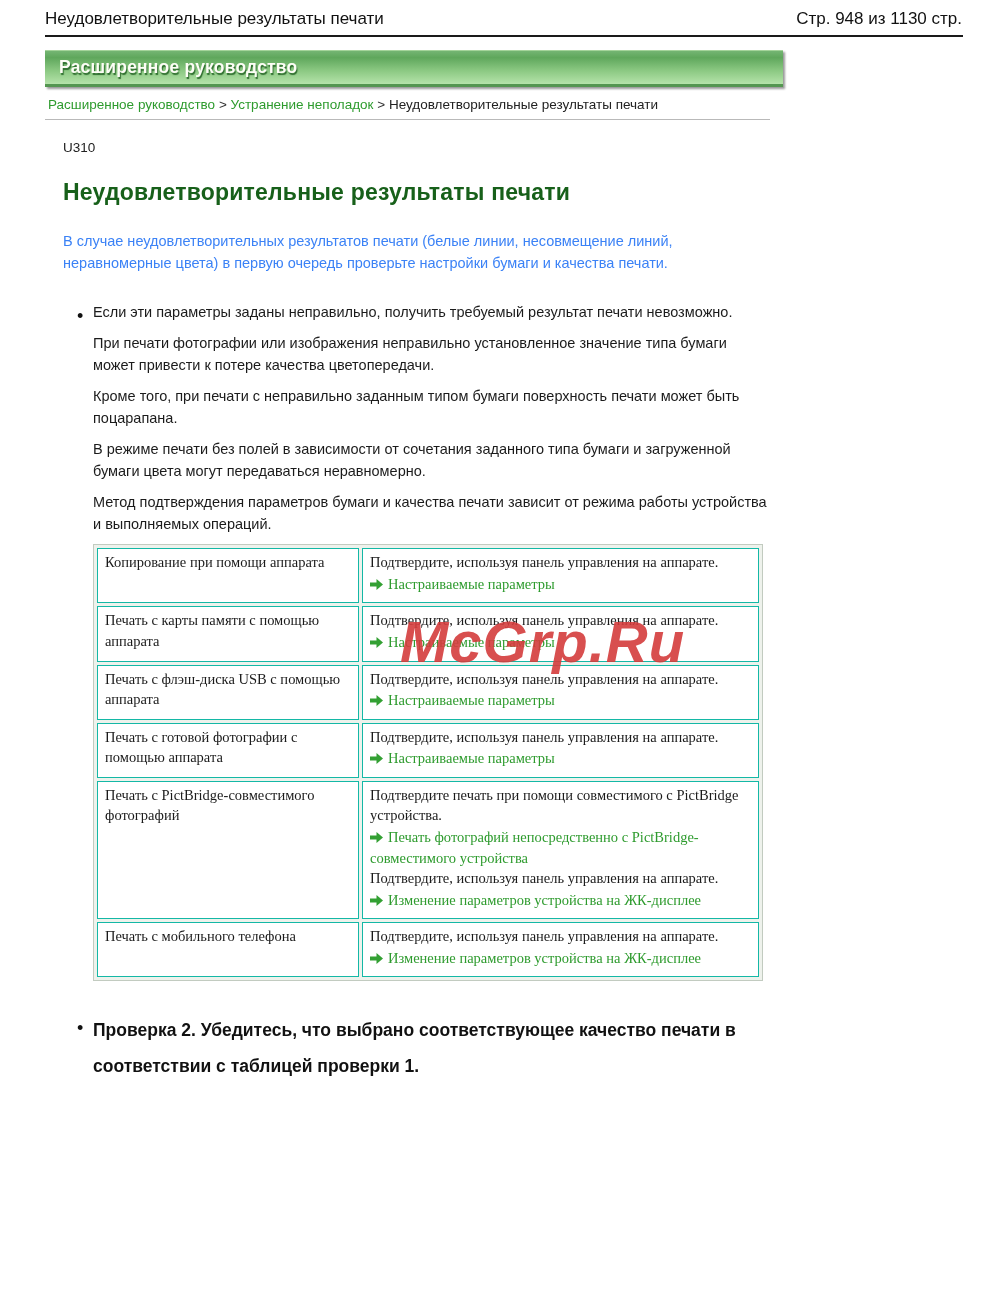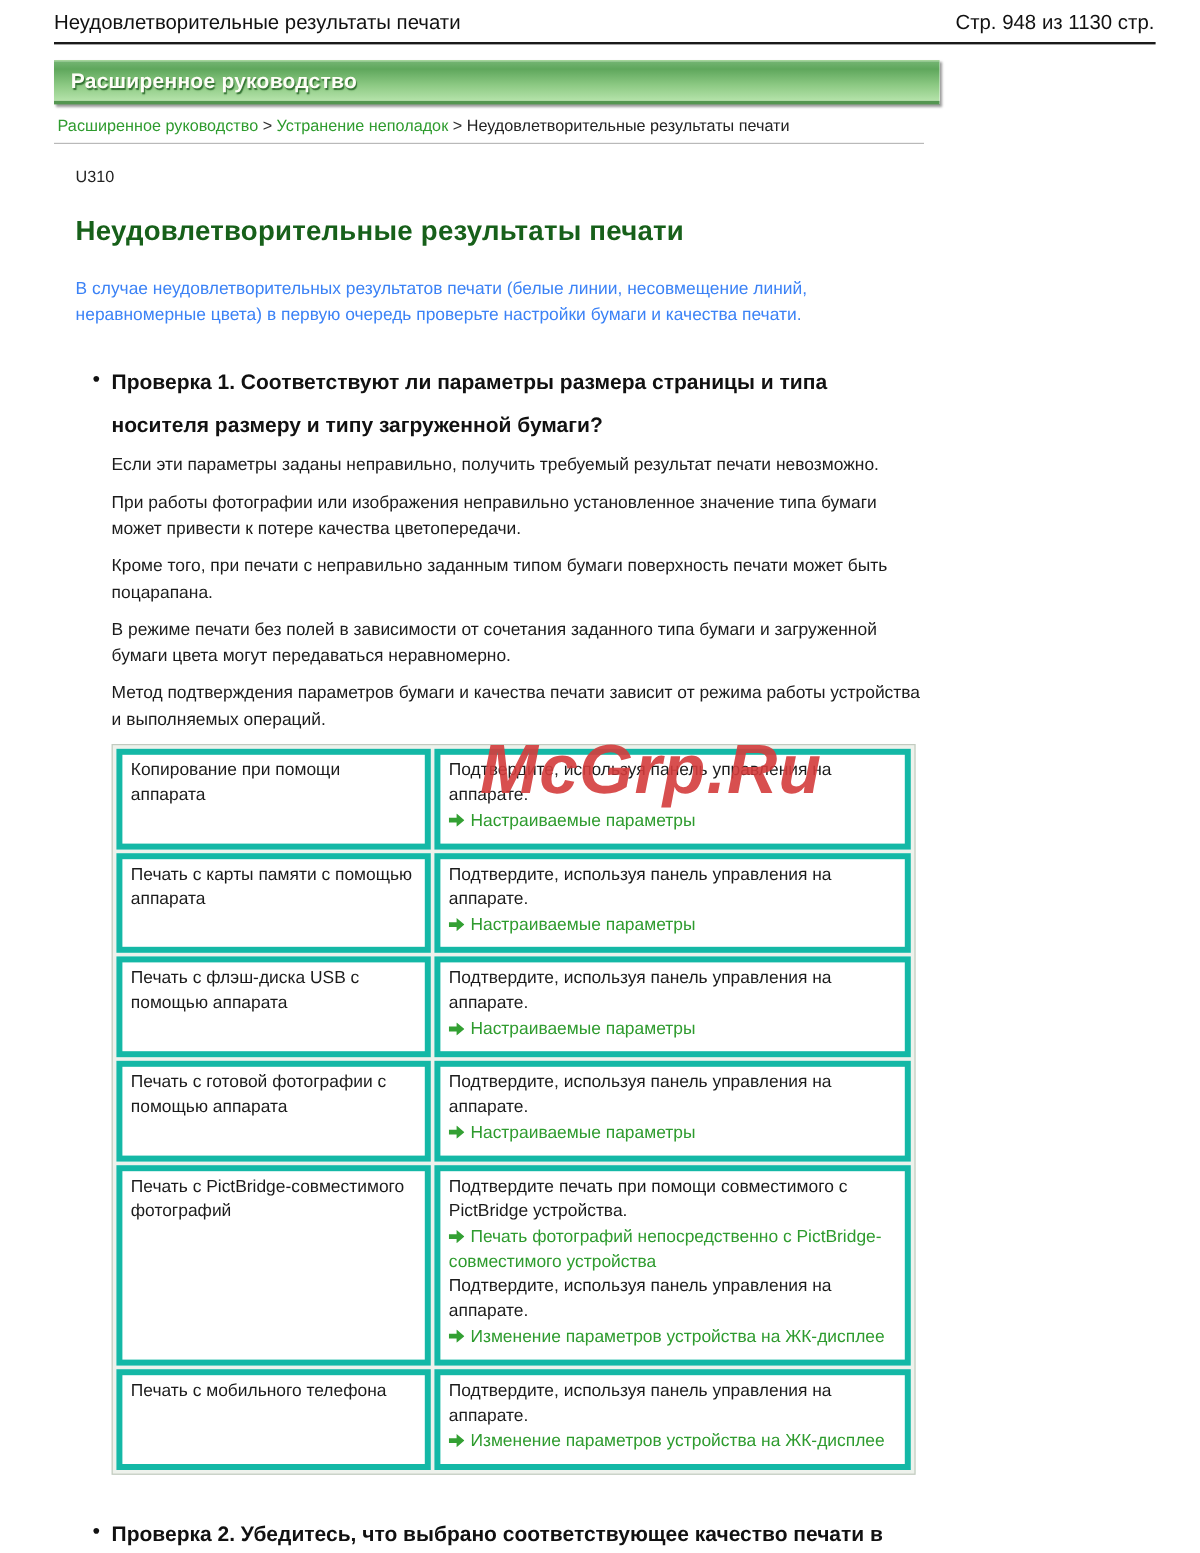--- a/index.html
+++ b/index.html
@@ -66,23 +66,23 @@
   .check-paras{margin-top:4px;}
   .body-p{font-size:14.5px;line-height:1.52;max-width:675px;margin:0 0 9px 0;color:#1b1b1b;}
 
   
   .modes-table{
     border-collapse:separate;border-spacing:3px;
     background:#eef2ec;border:1px solid #c2cbc0;
     margin:8px 0 6px 0;width:670px;
   }
   .modes-table td{
-    background:#fff;border:5px solid #14b8a6;
+    background:#fff;border:1px solid #14b8a6;
     vertical-align:top;font-size:14.5px;line-height:1.42;
-    padding:3px 8px 8px 7px;color:#1b1b1b;
+    padding:3px 8px 8px 7px;color:#1b1b1b;font-family:Liberation Serif, serif;
   }
   td.mode-cell{width:262px;}
   .action-link-line{margin-top:1px;}
   .arrow{vertical-align:-1px;margin-right:5px;}
   .arrow path{fill:var(--arrow-green);}
   .green-link{color:var(--link-green);text-decoration:none;}
 
   
   .watermark{
     position:absolute;left:400px;top:608px;
@@ -109,24 +109,23 @@
   <div class="breadcrumb" id="breadcrumb"><a class="crumb-link" href="#">Расширенное руководство</a><span class="crumb-sep"> &gt; </span><a class="crumb-link" href="#">Устранение неполадок</a><span class="crumb-sep"> &gt; </span><span class="crumb-current">Неудовлетворительные результаты печати</span></div>
   <div class="crumbrule"></div>
 
   <div class="content">
     <div class="code">U310</div>
     <h1 class="page-title">Неудовлетворительные результаты печати</h1>
     <p class="intro">В случае неудовлетворительных результатов печати (белые линии, несовмещение линий, неравномерные цвета) в первую очередь проверьте настройки бумаги и качества печати.</p>
 
     <div class="check">
       <span class="bullet">•</span>
-      <div class="check-heading">Проверка 1. Соответствуют ли параметры размера страницы и типа носителя размеру и типу загруженной бумаги?</div>
       <div class="check-paras">
           <p class="body-p">Если эти параметры заданы неправильно, получить требуемый результат печати невозможно.</p>
-          <p class="body-p">При работы фотографии или изображения неправильно установленное значение типа бумаги может привести к потере качества цветопередачи.</p>
+          <p class="body-p">При печати фотографии или изображения неправильно установленное значение типа бумаги может привести к потере качества цветопередачи.</p>
           <p class="body-p">Кроме того, при печати с неправильно заданным типом бумаги поверхность печати может быть поцарапана.</p>
           <p class="body-p">В режиме печати без полей в зависимости от сочетания заданного типа бумаги и загруженной бумаги цвета могут передаваться неравномерно.</p>
           <p class="body-p">Метод подтверждения параметров бумаги и качества печати зависит от режима работы устройства и выполняемых операций.</p>
         </div>
 
       <table class="modes-table" id="modes-table">
         <tbody>
             <tr>
               <td class="mode-cell">Копирование при помощи аппарата</td>
               <td class="action-cell">

